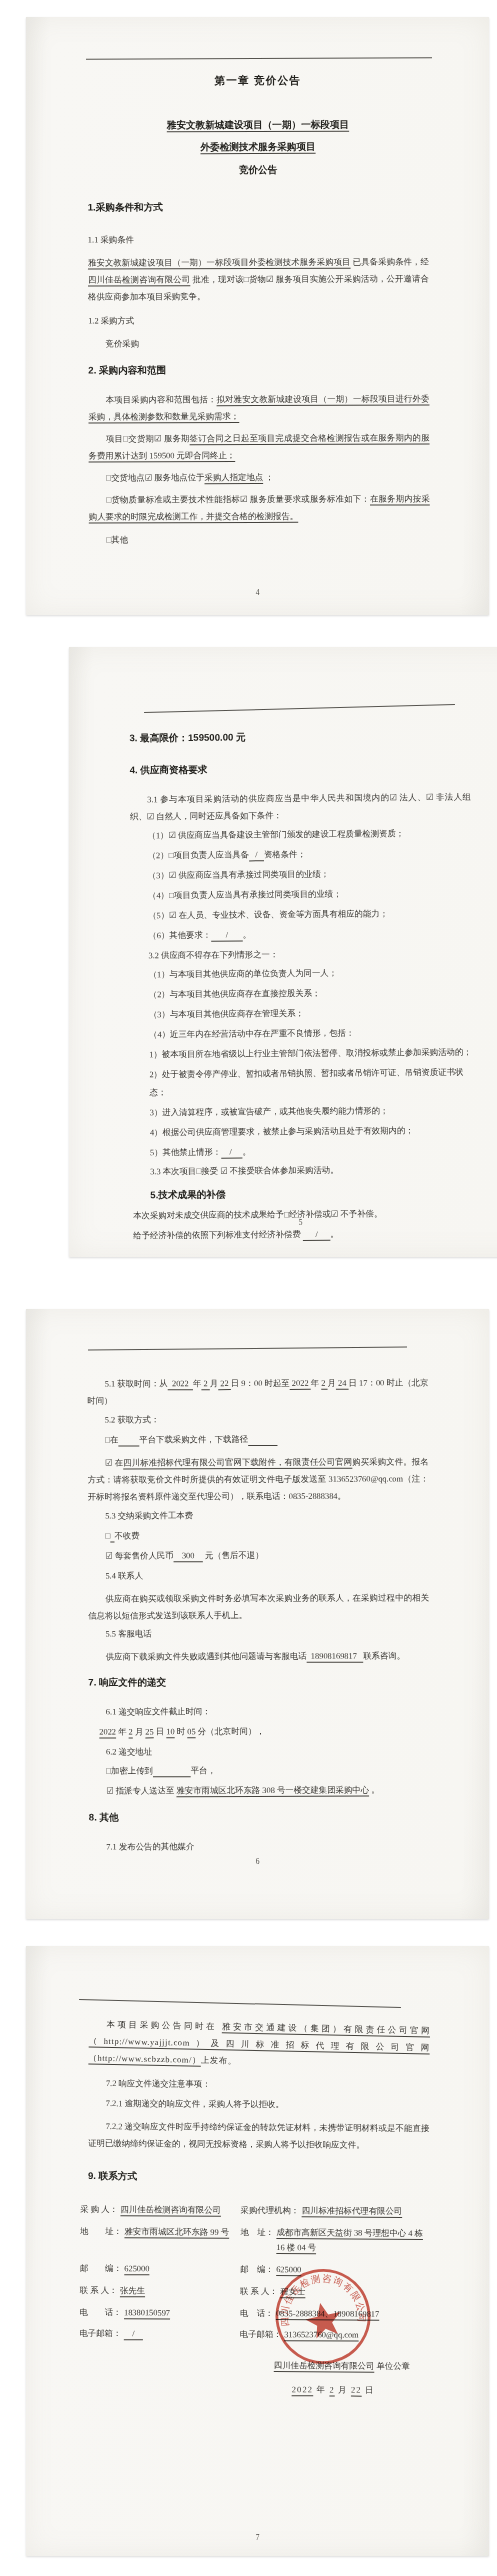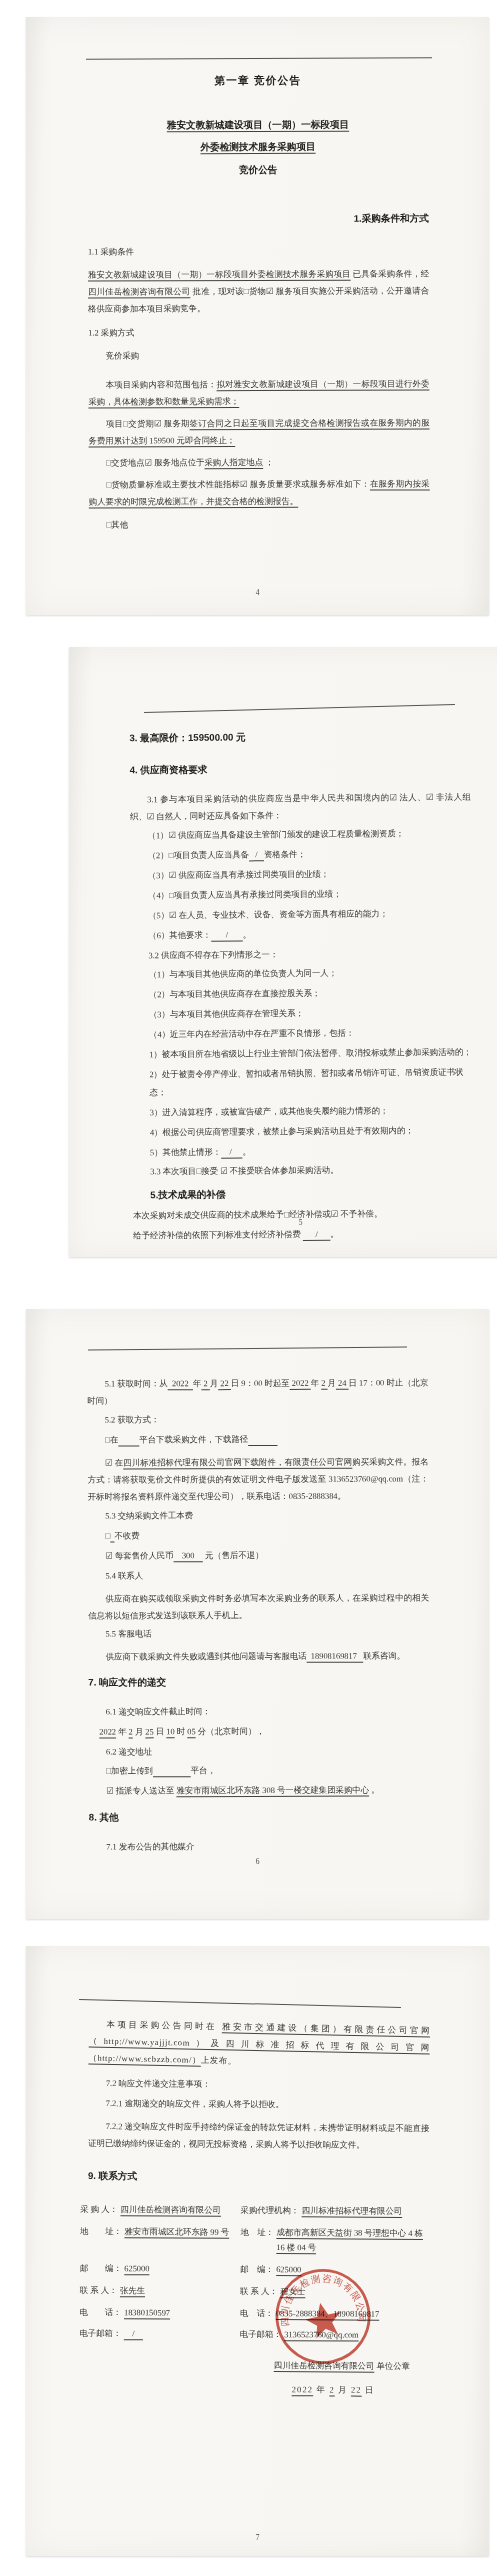--- a/index.html
+++ b/index.html
@@ -37,21 +37,21 @@
   .hnum{font-family:"Liberation Sans","DejaVu Sans",sans-serif;font-weight:700;
     font-size:9.6px;color:#24231f;line-height:18.7px;margin:0;}
   .sub{line-height:18px;margin:0;}
   .para{margin:0;text-align:justify;}
   .ind2{text-indent:17.4px;}
   .pad2{padding-left:17.4px;}
   .row{line-height:18px;margin-top:1.9px;}
   .u{text-decoration:underline;text-decoration-thickness:0.6px;text-underline-offset:2.5px;text-decoration-color:#44423d;}
   .pagenum{position:absolute;left:50%;transform:translateX(-50%);font-size:7.5px;color:#4a4843;}
   .mt8{margin-top:5px;}.mt10{margin-top:6.2px;}.mt12{margin-top:7.5px;}.mt18{margin-top:11.2px;}.mt22{margin-top:13.7px;}
-  .mt24{margin-top:15px;}.mt30{margin-top:29px;text-align:right;}
+  .mt24{margin-top:15px;}.mt30{margin-top:17px;}
   .contact{display:grid;grid-template-columns:46% 54%;row-gap:6.2px;margin-top:16px;margin-left:-7.5px;}
   .crow{display:flex;align-items:flex-start;line-height:15.6px;}
   .clbl{white-space:pre;flex:0 0 auto;}
   .cval{text-decoration:underline;text-decoration-thickness:0.6px;text-underline-offset:2.5px;
     text-decoration-color:#44423d;margin-left:2.5px;max-width:156px;}
   .sealline{margin-top:13.7px;padding-left:187px;line-height:17px;}
   .dateline{margin-top:7.5px;padding-left:205px;line-height:17px;letter-spacing:1.2px;}
   .stamp{position:absolute;left:241px;top:311px;width:112px;height:119px;
     opacity:.82;mix-blend-mode:multiply;transform:rotate(-12deg);}
 </style>
@@ -65,20 +65,21 @@
     <div class="titles">
       <div class="doctitle u-line">雅安文教新城建设项目（一期）一标段项目</div>
       <div class="doctitle u-line">外委检测技术服务采购项目</div>
       <div class="doctitle">竞价公告</div>
     </div>
     <h2 class="hnum mt30">1.采购条件和方式</h2>
     <div class="sub mt22">1.1 采购条件</div>
     <p class="para mt8"><span class="u">雅安文教新城建设项目（一期）一标段项目外委检测技术服务采购项目</span><span> 已具备采购条件，经</span><span class="u">四川佳岳检测咨询有限公司</span><span> 批准，现对该□货物☑ 服务项目实施公开采购活动，公开邀请合格供应商参加本项目采购竞争。</span></p>
     <div class="sub mt12">1.2 采购方式</div>
     <div class="sub pad2 mt8">竞价采购</div>
+    <h2 class="hnum mt12">2. 采购内容和范围</h2>
     <p class="para ind2 mt18"><span>本项目采购内容和范围包括：</span><span class="u">拟对雅安文教新城建设项目（一期）一标段项目进行外委采购，具体检测参数和数量见采购需求；</span></p>
     <p class="para ind2 mt8"><span>项目□交货期☑ 服务期</span><span class="u">签订合同之日起至项目完成提交合格检测报告或在服务期内的服务费用累计达到 159500 元即合同终止；</span></p>
     <p class="para ind2 mt8"><span>□交货地点☑ 服务地点位于</span><span class="u">采购人指定地点</span><span> ；</span></p>
     <p class="para ind2 mt8"><span>□货物质量标准或主要技术性能指标☑ 服务质量要求或服务标准如下：</span><span class="u">在服务期内按采购人要求的时限完成检测工作，并提交合格的检测报告。</span></p>
     <div class="sub pad2 mt10">□其他</div>
   </div>
   <div class="pagenum" style="bottom:18.7px;">4</div>
 </div>
 
 <div class="page" id="page2">

